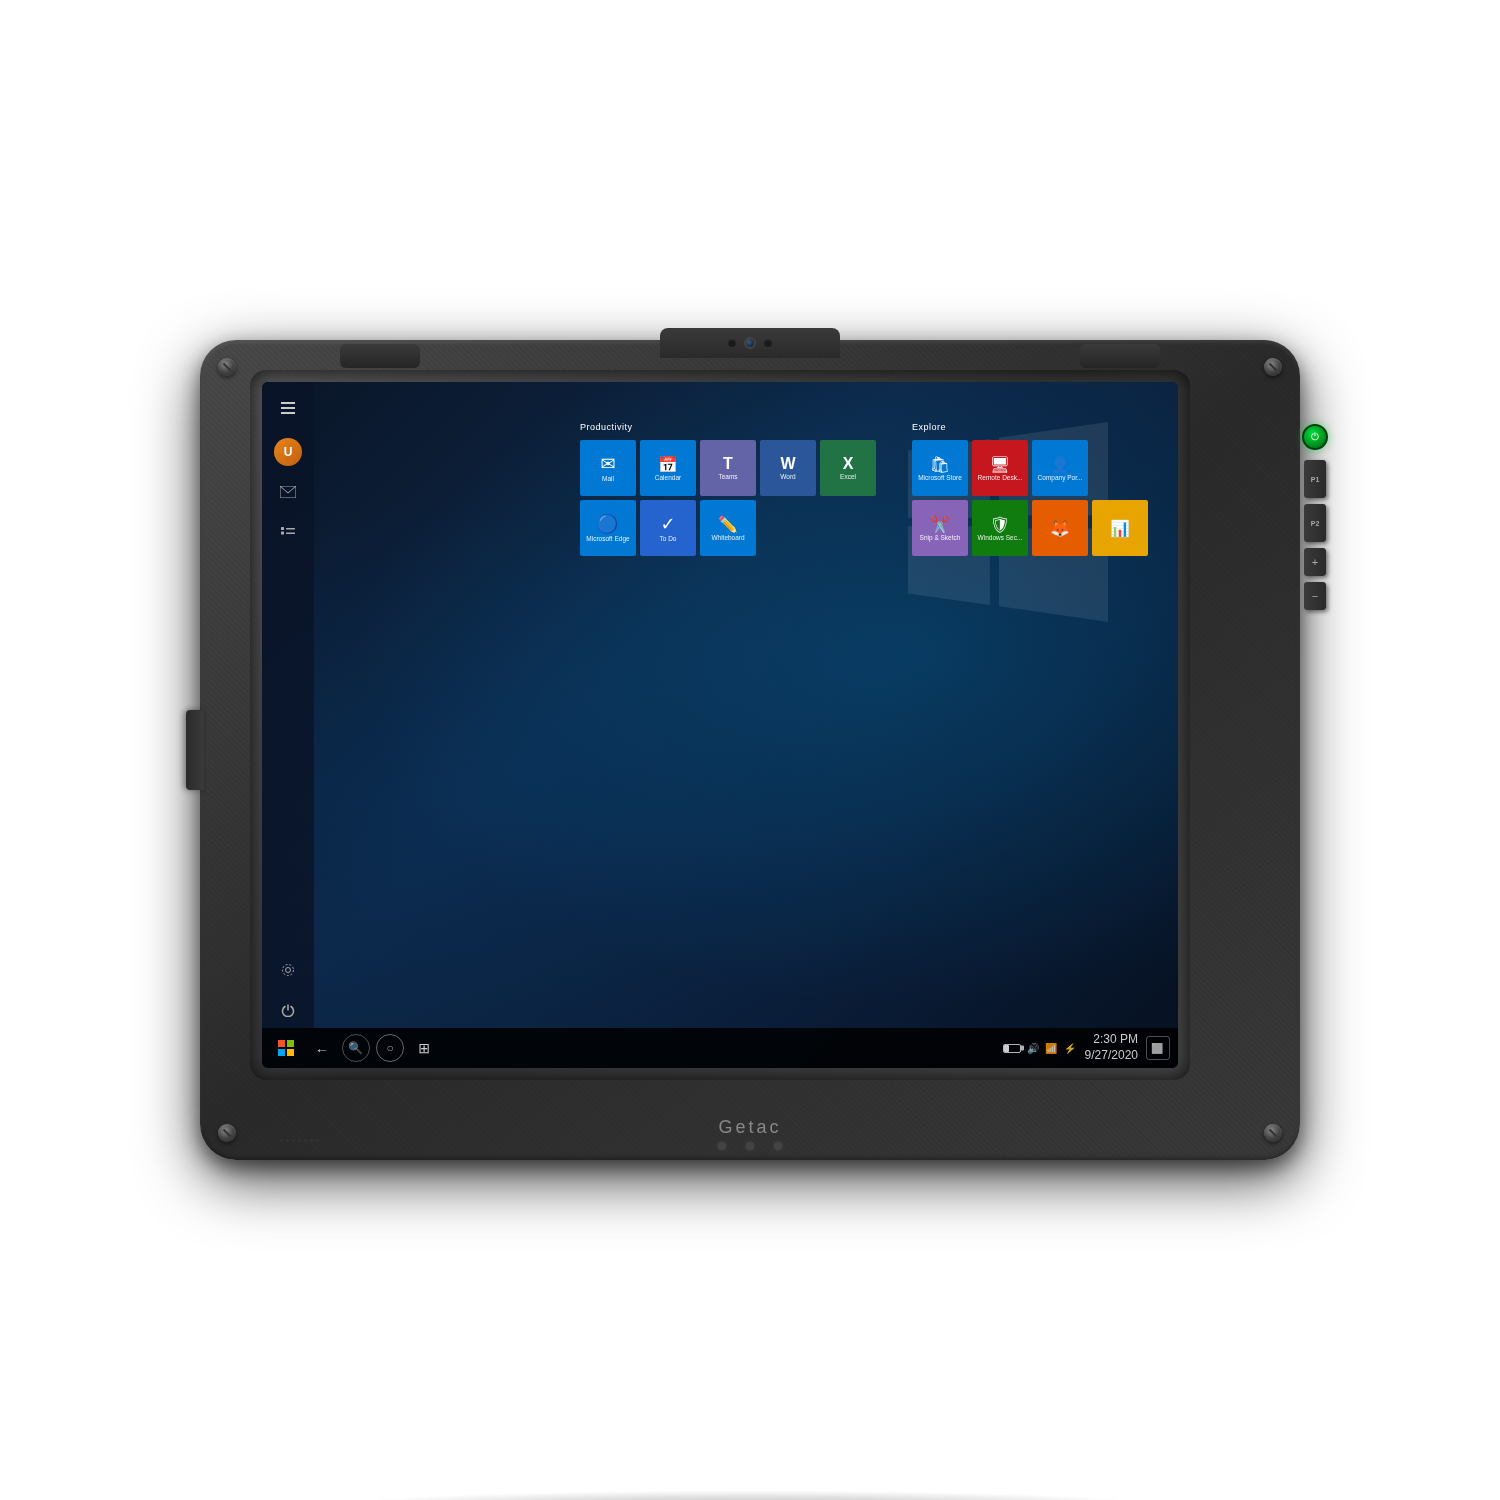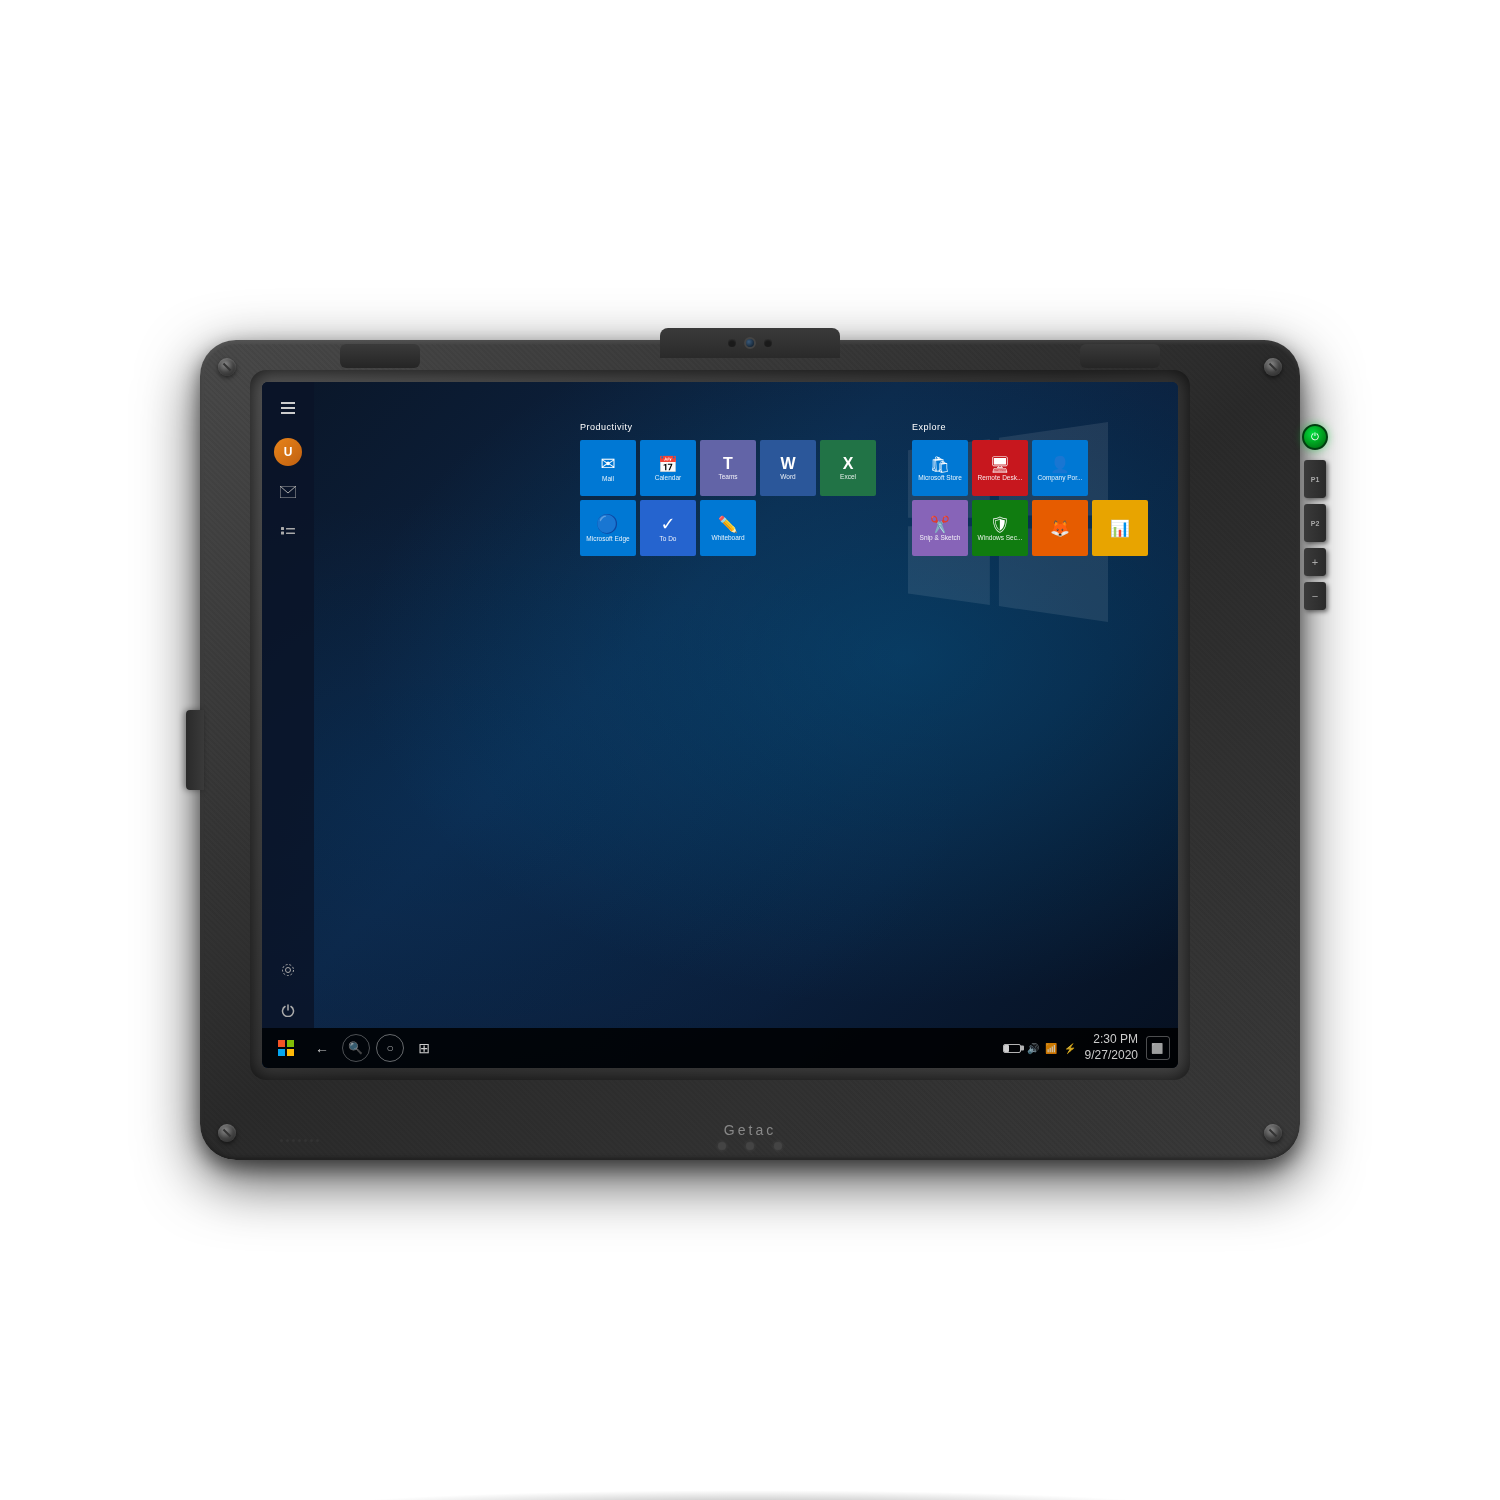--- a/index.html
+++ b/index.html
@@ -456,21 +456,21 @@
       box-shadow: 0 0 4px rgba(255,255,255,0.1);
     }
 
     
     .brand-label {
       position: absolute;
       bottom: 22px;
       left: 50%;
       transform: translateX(-50%);
       color: #888;
-      font-size: 14px;
+      font-size: 18px;
       font-weight: 300;
       letter-spacing: 3px;
       z-index: 10;
     }
 
     
     .speaker {
       position: absolute;
       bottom: 18px;
       left: 80px;

